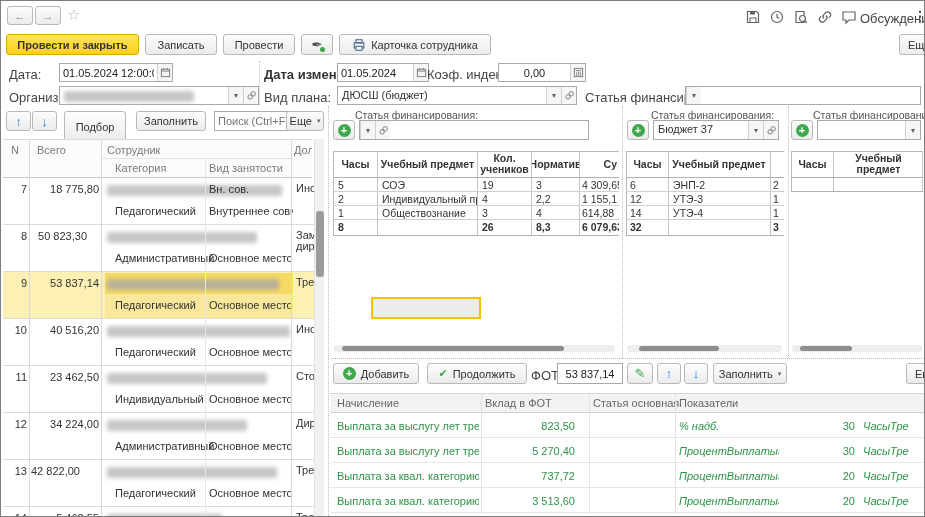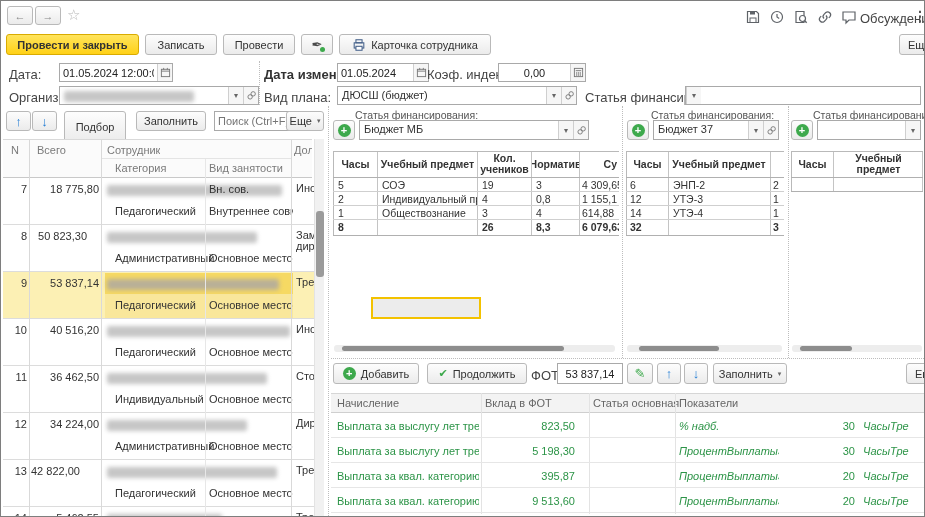--- a/index.html
+++ b/index.html
@@ -256,21 +256,21 @@
       <div class="cell" style="left:0;top:5px;width:24px;text-align:right">10</div>
       <div class="cell" style="left:28px;top:5px;width:68px;text-align:right">40 516,20</div>
       <span class="blur" style="position:absolute;left:104px;top:7px;width:183px"></span>
       <div class="cell" style="left:293px;top:5px;width:18px;line-height:11px;white-space:normal">Инс</div>
       <div class="cell" style="left:112px;top:27px">Педагогический</div>
       <div class="cell" style="left:206px;top:27px;width:84px">Основное место ...</div>
     </div>
 
     <div class="lrow" style="top:188px">
       <div class="cell" style="left:0;top:5px;width:24px;text-align:right">11</div>
-      <div class="cell" style="left:28px;top:5px;width:68px;text-align:right">36 462,50</div>
+      <div class="cell" style="left:28px;top:5px;width:68px;text-align:right">23 462,50</div>
       <span class="blur" style="position:absolute;left:104px;top:7px;width:160px"></span>
       <div class="cell" style="left:293px;top:5px;width:18px;line-height:11px;white-space:normal">Сто</div>
       <div class="cell" style="left:112px;top:27px">Индивидуальный</div>
       <div class="cell" style="left:206px;top:27px;width:84px">Основное место ...</div>
     </div>
 
     <div class="lrow" style="top:235px">
       <div class="cell" style="left:0;top:5px;width:24px;text-align:right">12</div>
       <div class="cell" style="left:28px;top:5px;width:68px;text-align:right">34 224,00</div>
       <span class="blur" style="position:absolute;left:104px;top:7px;width:140px"></span>
@@ -308,21 +308,20 @@
   <div class="dotted-v" style="left:327px;top:105px;height:412px"></div>
   <div class="dotted-v" style="left:621px;top:105px;height:252px"></div>
   <div class="dotted-v" style="left:787px;top:105px;height:252px"></div>
   <div class="dotted-h" style="left:330px;top:357px;width:595px"></div>
 
   <div class="lbl" style="left:354px;top:108px;font-size:10.5px;color:#555">Статья финансирования:</div>
   <div class="btn" style="left:332px;top:119px;width:22px;height:20px">
       <span class="plus">+</span>
     </div>
   <div class="field" style="left:358px;top:119px;width:230px;height:20px">
-    <span class="ftext">Бюджет МБ</span>
     <span class="fbtn">
         <span>▾</span>
       </span>
     <span class="fbtn">
         <svg width="11" height="11" viewBox="0 0 12 12">
           <circle cx="4.5" cy="7.5" r="2.4" fill="none" stroke="#777"></circle>
           <circle cx="7.8" cy="4.2" r="2.4" fill="none" stroke="#777"></circle>
         </svg>
       </span>
   </div>
@@ -335,21 +334,21 @@
 
   <div class="mcell" style="left:337px;top:178px">5</div>
   <div class="mcell" style="left:381px;top:178px;width:95px">СОЭ</div>
   <div class="mcell" style="left:481px;top:178px">19</div>
   <div class="mcell" style="left:535px;top:178px">3</div>
   <div class="mcell" style="left:581px;top:178px;width:37px">4 309,65</div>
 
   <div class="mcell" style="left:337px;top:192px">2</div>
   <div class="mcell" style="left:381px;top:192px;width:95px">Индивидуальный проект</div>
   <div class="mcell" style="left:481px;top:192px">4</div>
-  <div class="mcell" style="left:535px;top:192px">0,8</div>
+  <div class="mcell" style="left:535px;top:192px">2,2</div>
   <div class="mcell" style="left:581px;top:192px;width:37px">1 155,1</div>
 
   <div class="mcell" style="left:337px;top:206px">1</div>
   <div class="mcell" style="left:381px;top:206px;width:95px">Обществознание</div>
   <div class="mcell" style="left:481px;top:206px">3</div>
   <div class="mcell" style="left:535px;top:206px">4</div>
   <div class="mcell" style="left:581px;top:206px;width:37px">614,88</div>
 
   <div class="mcell b" style="left:337px;top:220px">8</div>
   <div class="mcell b" style="left:481px;top:220px">26</div>
@@ -486,34 +485,34 @@
 
   <div class="abs" style="left:330px;top:413px;width:595px;height:24px;border-bottom:1px solid #e6e6e6">
     <div class="cell green" style="left:6px;top:6px;width:142px">Выплата за выслугу лет тренера-препо...</div>
     <div class="cell green" style="left:154px;top:6px;width:90px;text-align:right">823,50</div>
     <div class="cell green it" style="left:348px;top:6px;width:100px">% надб.</div>
     <div class="cell green" style="left:450px;top:6px;width:74px;text-align:right">30</div>
     <div class="cell green it" style="left:532px;top:6px;width:63px">ЧасыТре</div>
   </div>
   <div class="abs" style="left:330px;top:438px;width:595px;height:24px;border-bottom:1px solid #e6e6e6">
     <div class="cell green" style="left:6px;top:6px;width:142px">Выплата за выслугу лет тренера-препо...</div>
-    <div class="cell green" style="left:154px;top:6px;width:90px;text-align:right">5 198,30</div>
+    <div class="cell green" style="left:154px;top:6px;width:90px;text-align:right">5 270,40</div>
     <div class="cell green it" style="left:348px;top:6px;width:100px">ПроцентВыплатыЗ...</div>
     <div class="cell green" style="left:450px;top:6px;width:74px;text-align:right">30</div>
     <div class="cell green it" style="left:532px;top:6px;width:63px">ЧасыТре</div>
   </div>
   <div class="abs" style="left:330px;top:463px;width:595px;height:24px;border-bottom:1px solid #e6e6e6">
     <div class="cell green" style="left:6px;top:6px;width:142px">Выплата за квал. категорию тренера-пр...</div>
-    <div class="cell green" style="left:154px;top:6px;width:90px;text-align:right">395,87</div>
+    <div class="cell green" style="left:154px;top:6px;width:90px;text-align:right">737,72</div>
     <div class="cell green it" style="left:348px;top:6px;width:100px">ПроцентВыплатыЗ...</div>
     <div class="cell green" style="left:450px;top:6px;width:74px;text-align:right">20</div>
     <div class="cell green it" style="left:532px;top:6px;width:63px">ЧасыТре</div>
   </div>
   <div class="abs" style="left:330px;top:488px;width:595px;height:24px;border-bottom:1px solid #e6e6e6">
     <div class="cell green" style="left:6px;top:6px;width:142px">Выплата за квал. категорию тренера-пр...</div>
-    <div class="cell green" style="left:154px;top:6px;width:90px;text-align:right">9 513,60</div>
+    <div class="cell green" style="left:154px;top:6px;width:90px;text-align:right">3 513,60</div>
     <div class="cell green it" style="left:348px;top:6px;width:100px">ПроцентВыплатыЗ...</div>
     <div class="cell green" style="left:450px;top:6px;width:74px;text-align:right">20</div>
     <div class="cell green it" style="left:532px;top:6px;width:63px">ЧасыТре</div>
   </div>
 
 
 </div>
 
 </body></html>

